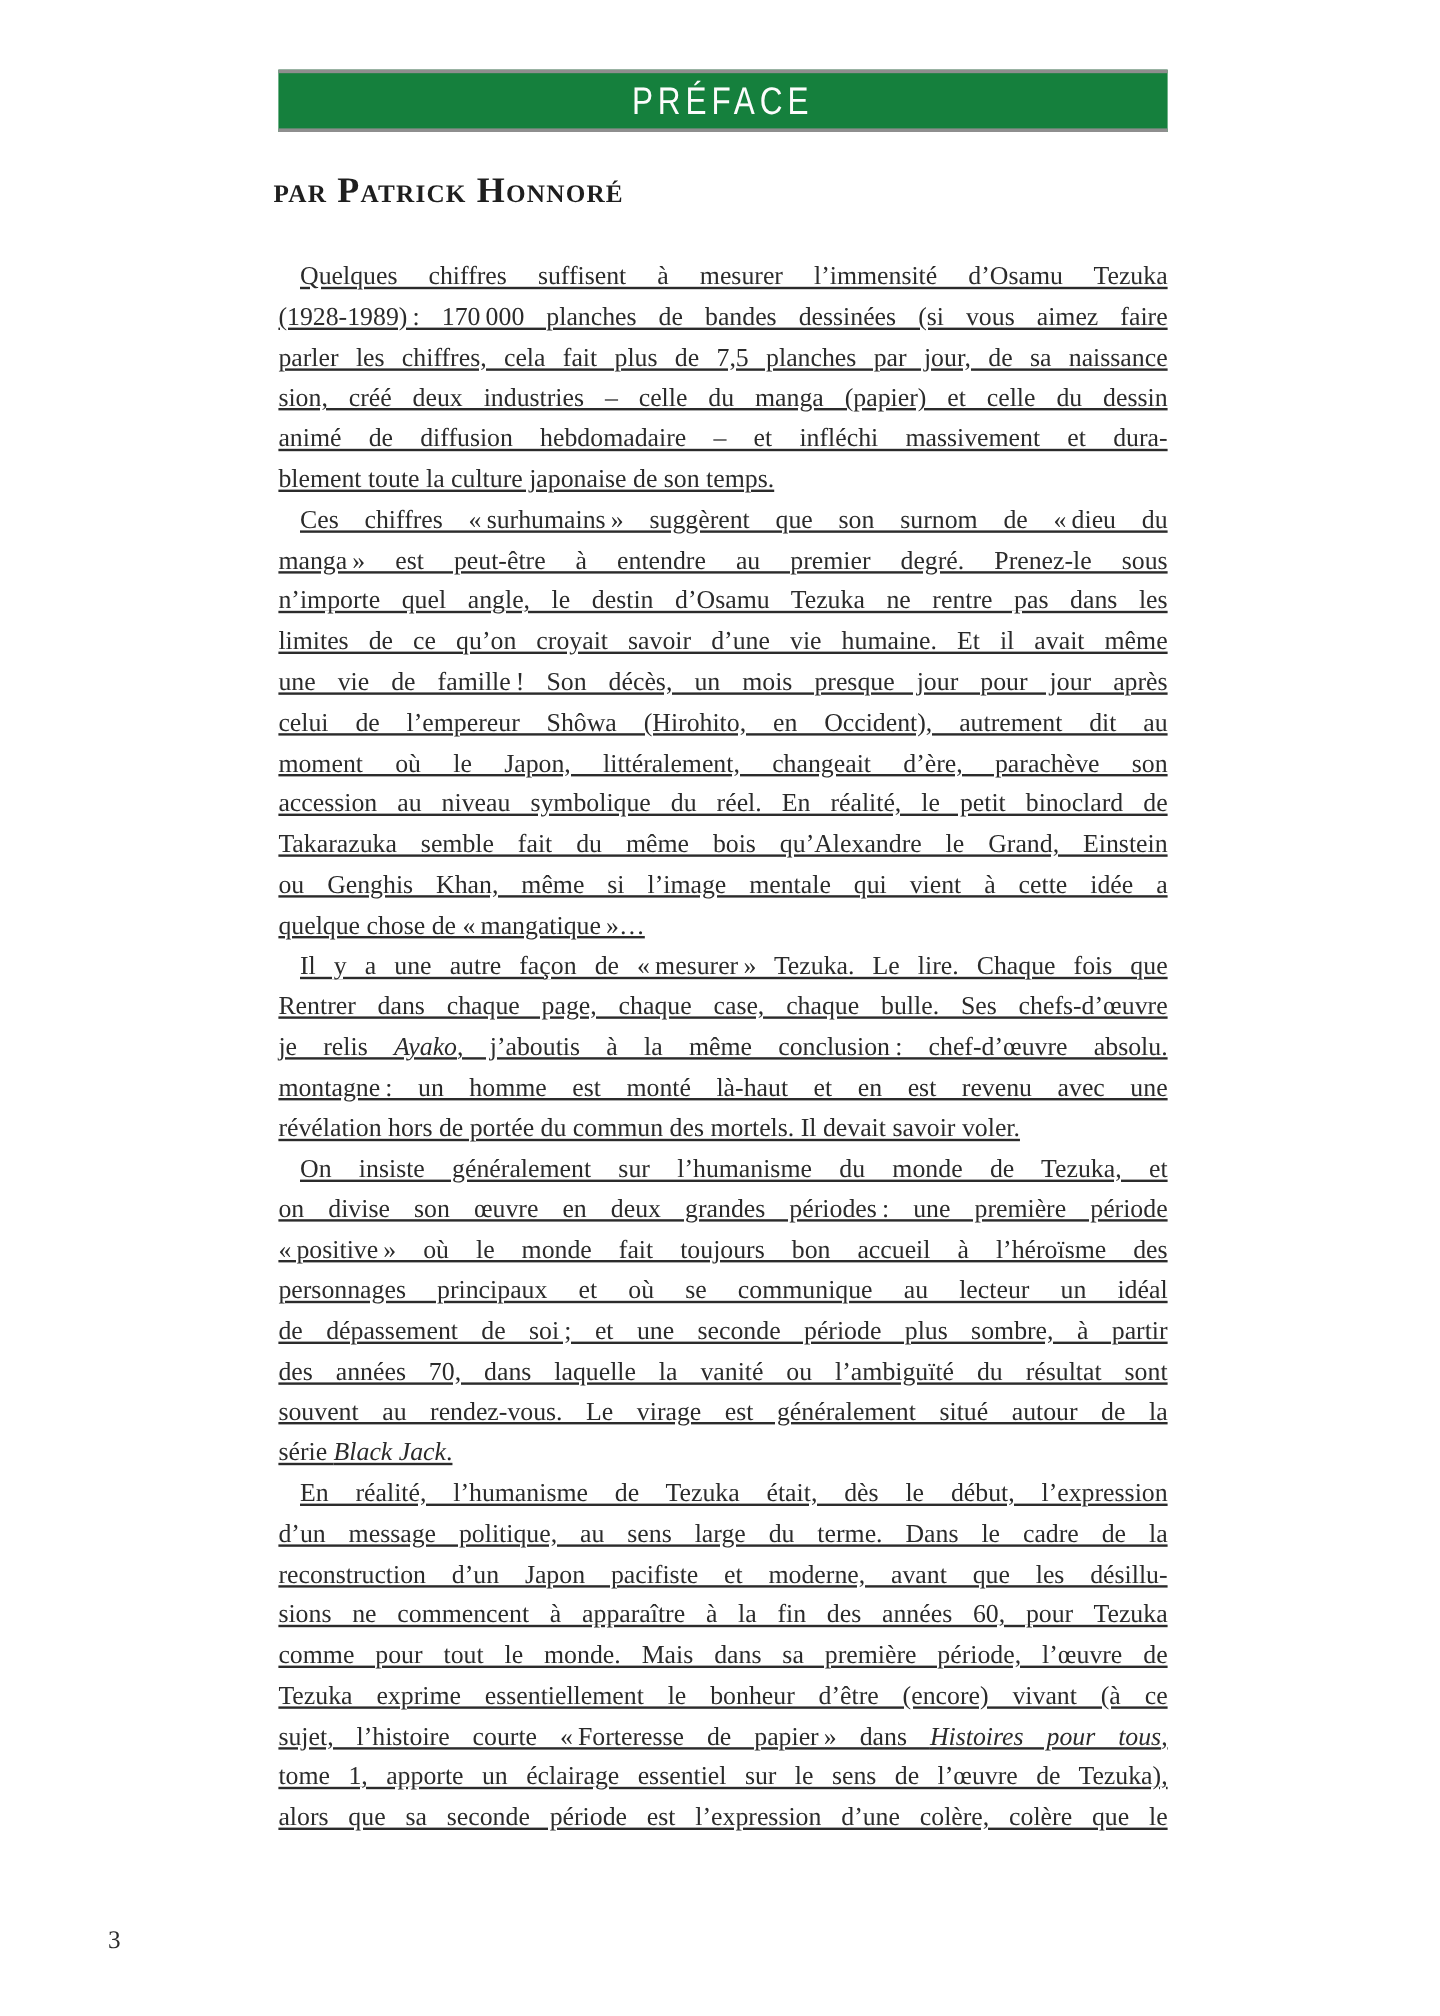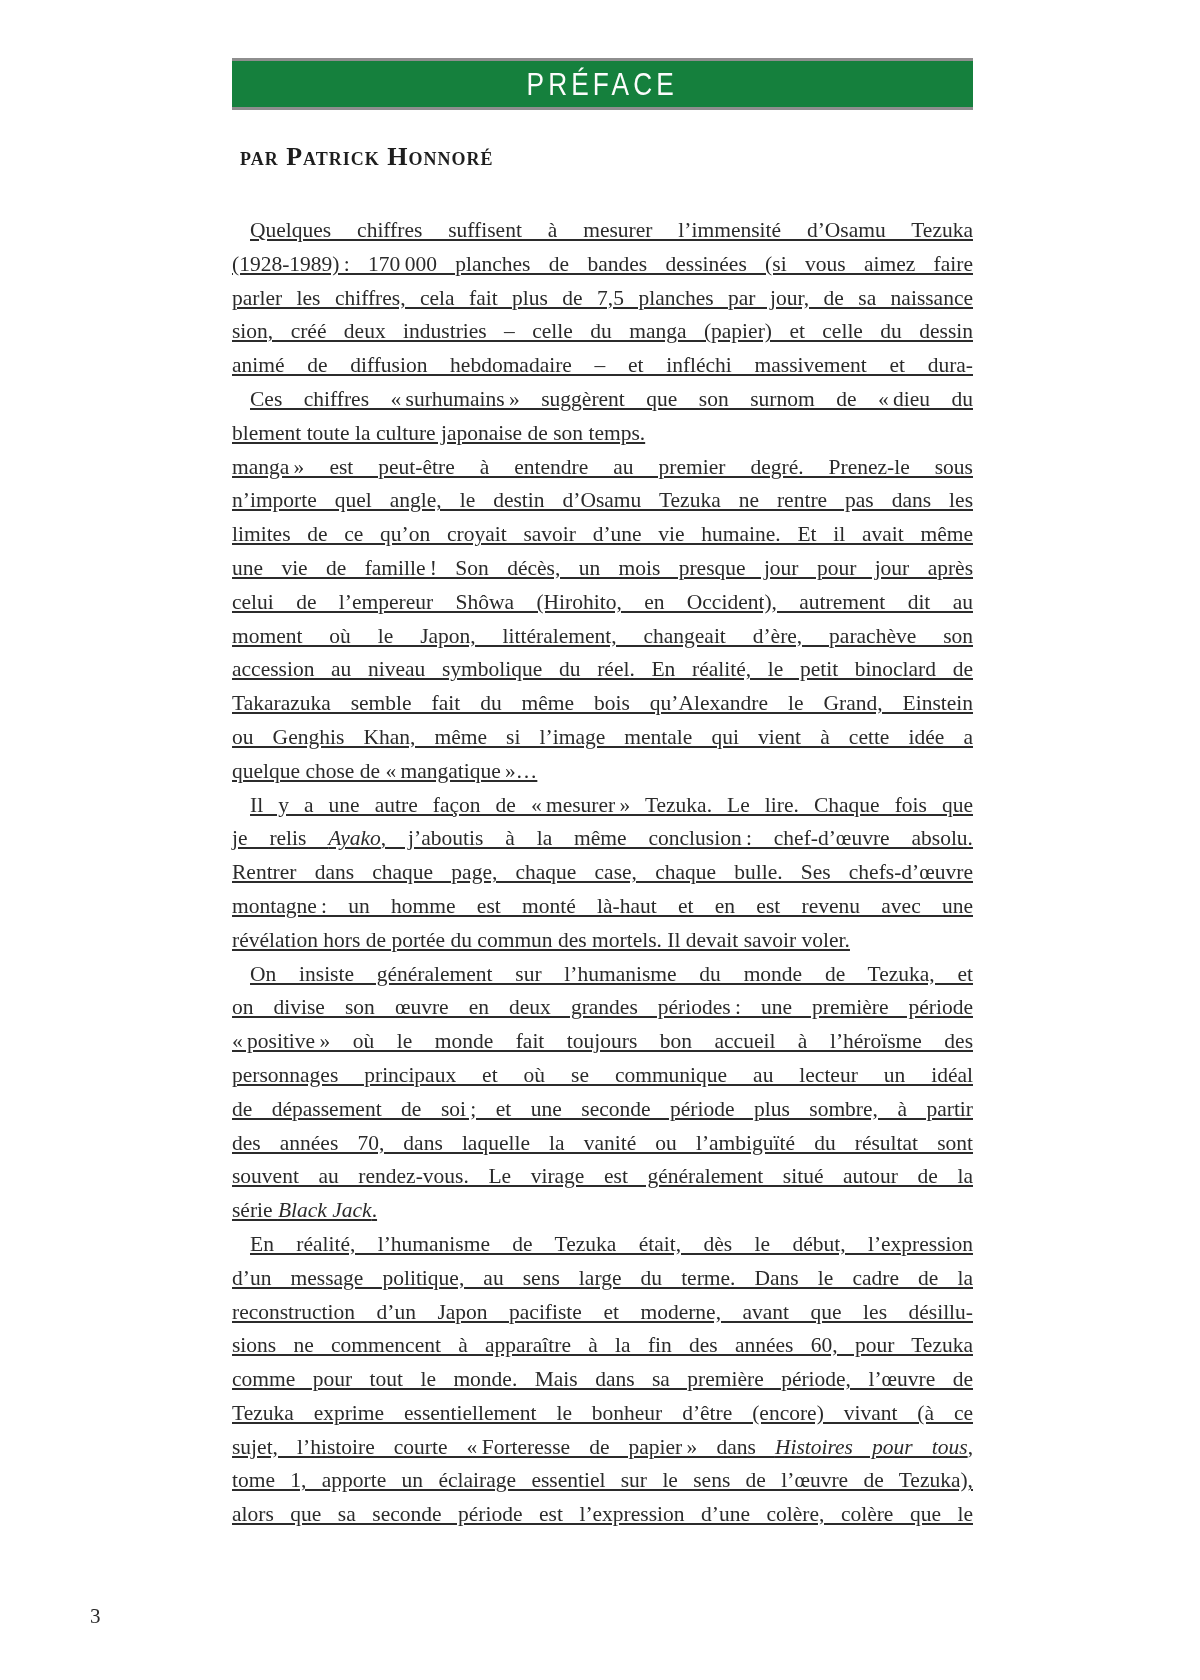--- a/index.html
+++ b/index.html
@@ -29,26 +29,26 @@
     font-weight: 400;
     font-size: 32px;
     letter-spacing: 5px;
     color: #fcfcfc;
     transform: scaleX(0.82);
     transform-origin: center;
     white-space: nowrap;
   }
   .byline {
     position: absolute;
-    left: 240px;
+    left: 228px;
     top: 144px;
     font-family: "Liberation Serif", "DejaVu Serif", serif;
     font-variant: small-caps;
     font-weight: 700;
-    font-size: 26px;
+    font-size: 30px;
     line-height: 1;
     letter-spacing: 1px;
     color: #1e1e1e;
   }
   .article {
     position: absolute;
     left: 232px;
     top: 214px;
     width: 741px;
     font-family: "Liberation Serif", "DejaVu Serif", serif;
@@ -80,35 +80,35 @@
   </header>
 
   <div class="byline">par Patrick Honnoré</div>
 
   <main class="article">
       <div class="line indent"><span>Quelques chiffres suffisent à mesurer l’immensité d’Osamu Tezuka</span></div>
       <div class="line"><span>(1928-1989) : 170 000 planches de bandes dessinées (si vous aimez faire</span></div>
       <div class="line"><span>parler les chiffres, cela fait plus de 7,5 planches par jour, de sa naissance</span></div>
       <div class="line"><span>sion, créé deux industries – celle du manga (papier) et celle du dessin</span></div>
       <div class="line"><span>animé de diffusion hebdomadaire – et infléchi massivement et dura-</span></div>
+      <div class="line lastline"><span>blement toute la culture japonaise de son temps.</span></div>
       <div class="line indent"><span>Ces chiffres « surhumains » suggèrent que son surnom de « dieu du</span></div>
-      <div class="line lastline"><span>blement toute la culture japonaise de son temps.</span></div>
       <div class="line"><span>manga » est peut-être à entendre au premier degré. Prenez-le sous</span></div>
       <div class="line"><span>n’importe quel angle, le destin d’Osamu Tezuka ne rentre pas dans les</span></div>
       <div class="line"><span>limites de ce qu’on croyait savoir d’une vie humaine. Et il avait même</span></div>
       <div class="line"><span>une vie de famille ! Son décès, un mois presque jour pour jour après</span></div>
       <div class="line"><span>celui de l’empereur Shôwa (Hirohito, en Occident), autrement dit au</span></div>
       <div class="line"><span>moment où le Japon, littéralement, changeait d’ère, parachève son</span></div>
       <div class="line"><span>accession au niveau symbolique du réel. En réalité, le petit binoclard de</span></div>
       <div class="line"><span>Takarazuka semble fait du même bois qu’Alexandre le Grand, Einstein</span></div>
       <div class="line"><span>ou Genghis Khan, même si l’image mentale qui vient à cette idée a</span></div>
       <div class="line lastline"><span>quelque chose de « mangatique »…</span></div>
       <div class="line indent"><span>Il y a une autre façon de « mesurer » Tezuka. Le lire. Chaque fois que</span></div>
+      <div class="line"><span>Rentrer dans chaque page, chaque case, chaque bulle. Ses chefs-d’œuvre</span></div>
       <div class="line"><span>je relis </span><em>Ayako</em><span>, j’aboutis à la même conclusion : chef-d’œuvre absolu.</span></div>
-      <div class="line"><span>Rentrer dans chaque page, chaque case, chaque bulle. Ses chefs-d’œuvre</span></div>
       <div class="line"><span>montagne : un homme est monté là-haut et en est revenu avec une</span></div>
       <div class="line lastline"><span>révélation hors de portée du commun des mortels. Il devait savoir voler.</span></div>
       <div class="line indent"><span>On insiste généralement sur l’humanisme du monde de Tezuka, et</span></div>
       <div class="line"><span>on divise son œuvre en deux grandes périodes : une première période</span></div>
       <div class="line"><span>« positive » où le monde fait toujours bon accueil à l’héroïsme des</span></div>
       <div class="line"><span>personnages principaux et où se communique au lecteur un idéal</span></div>
       <div class="line"><span>de dépassement de soi ; et une seconde période plus sombre, à partir</span></div>
       <div class="line"><span>des années 70, dans laquelle la vanité ou l’ambiguïté du résultat sont</span></div>
       <div class="line"><span>souvent au rendez-vous. Le virage est généralement situé autour de la</span></div>
       <div class="line lastline"><span>série </span><em>Black Jack</em><span>.</span></div>

